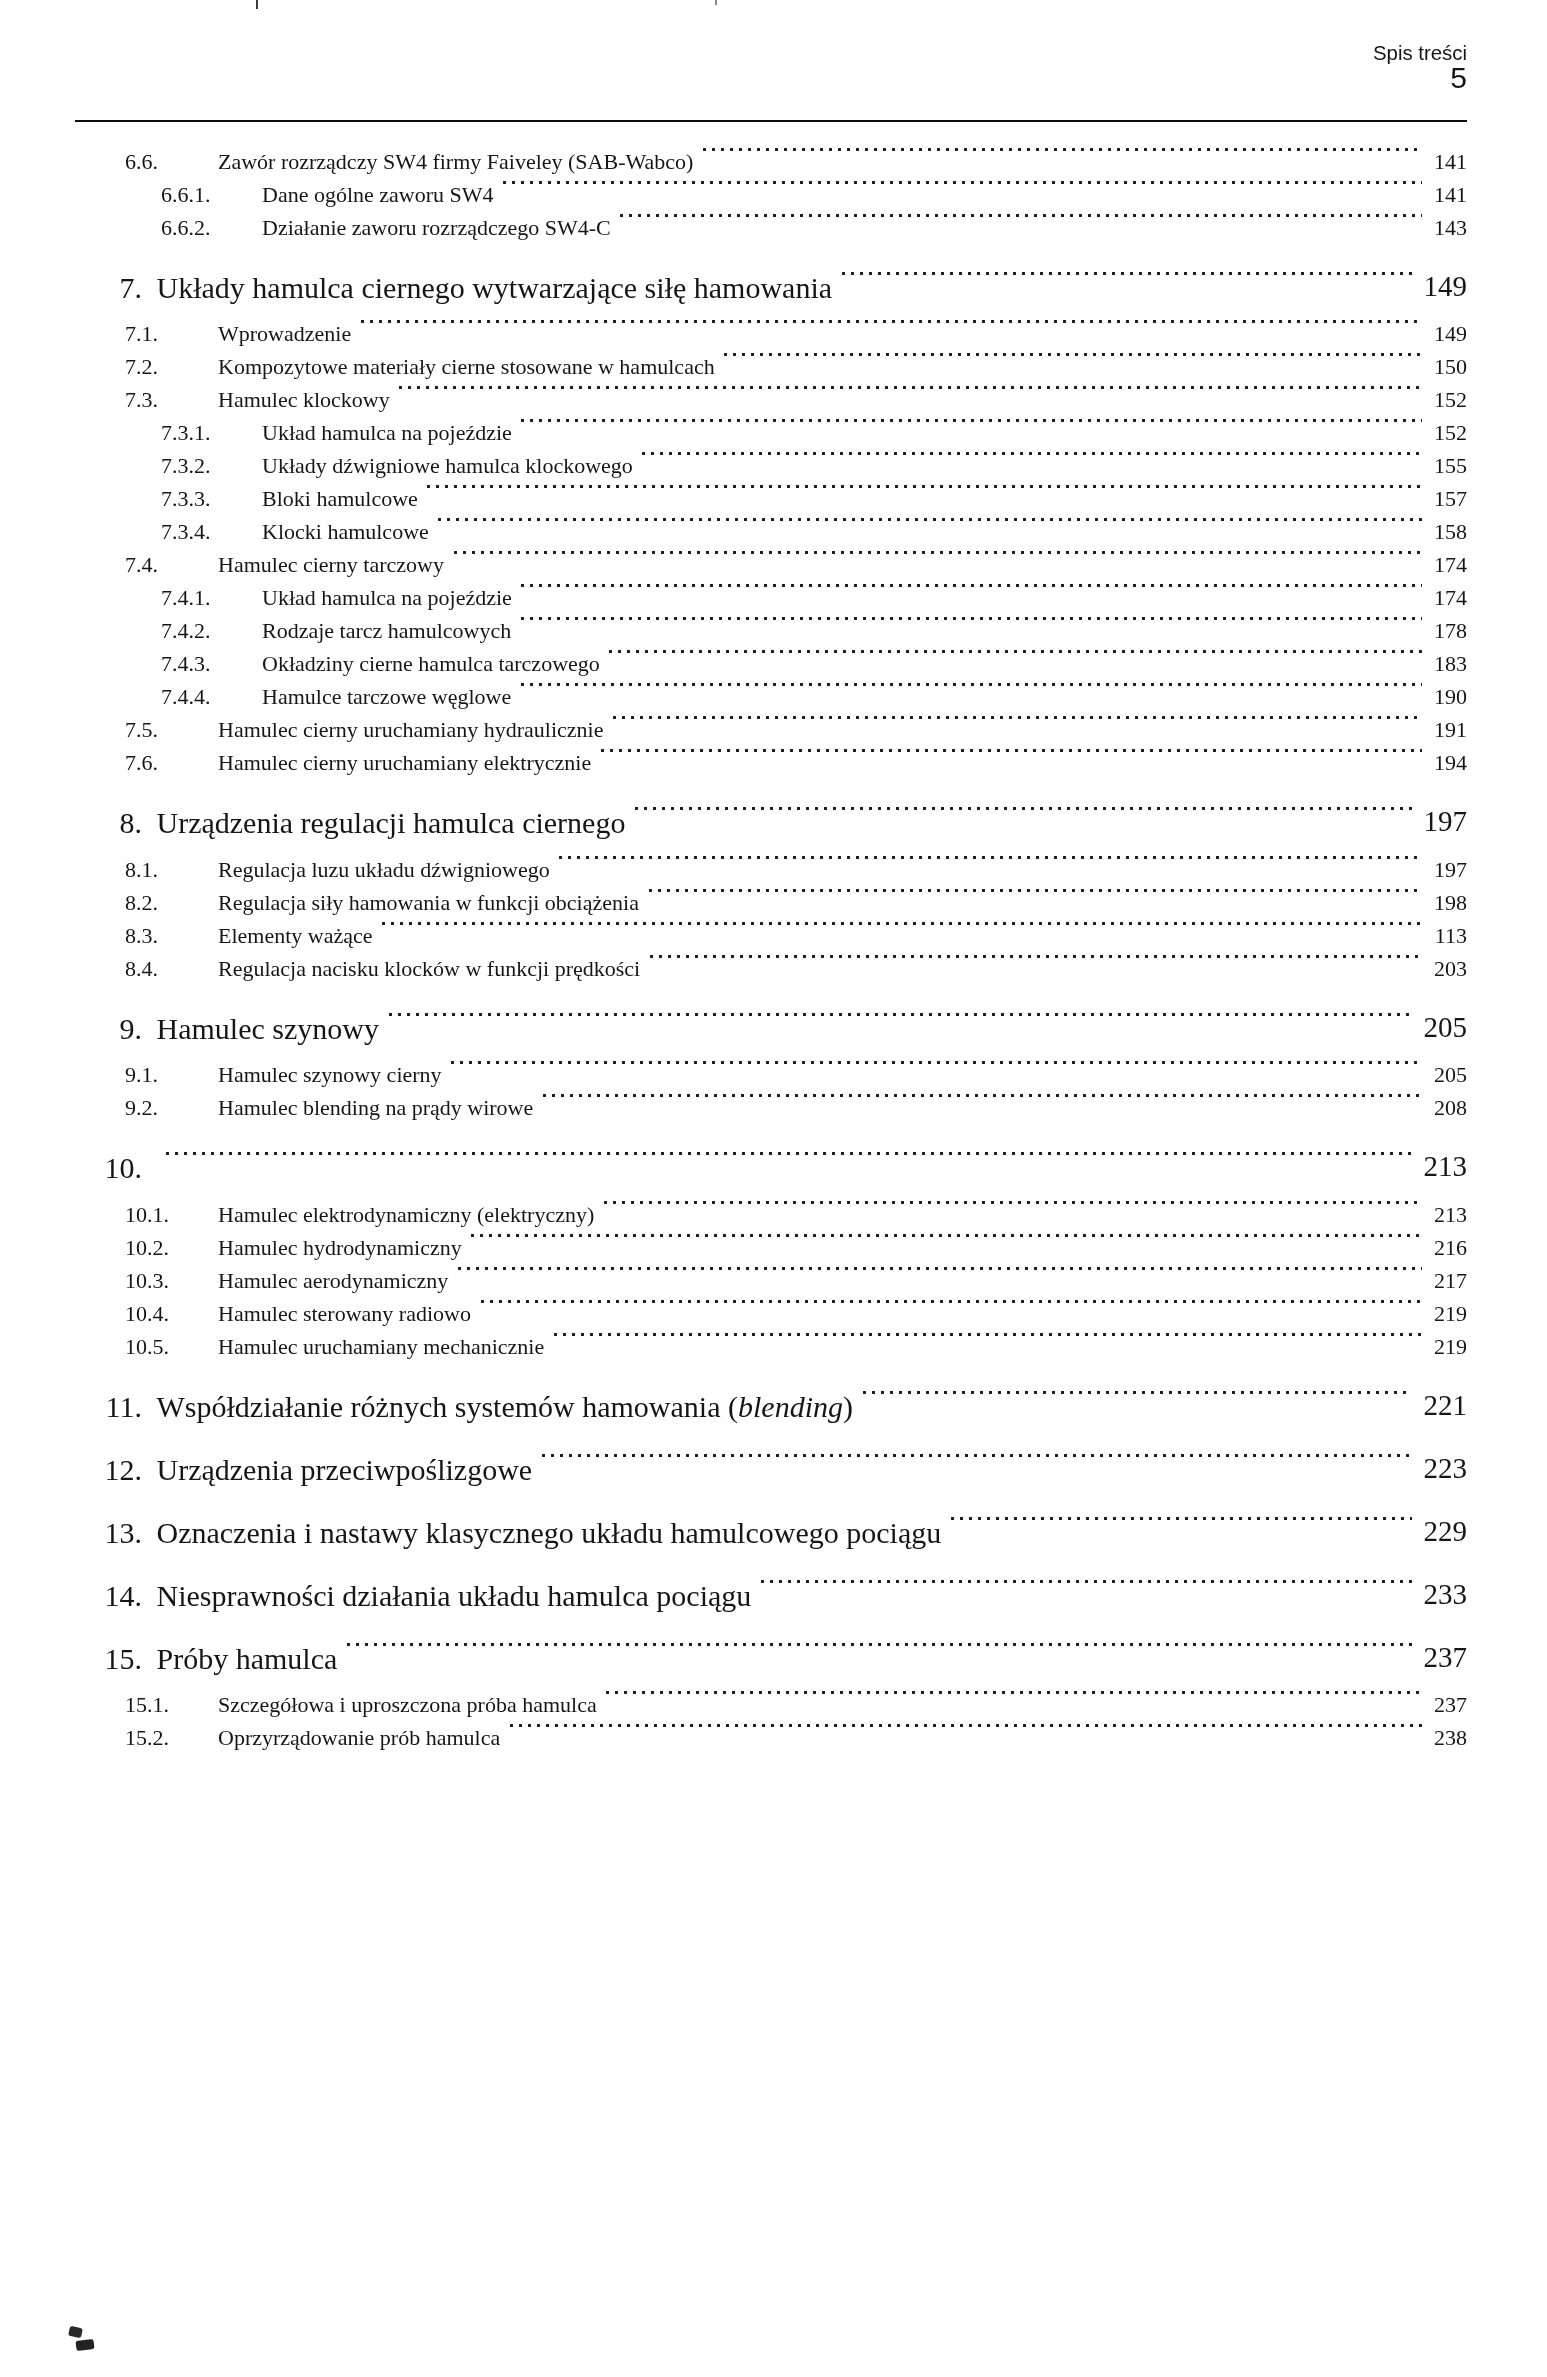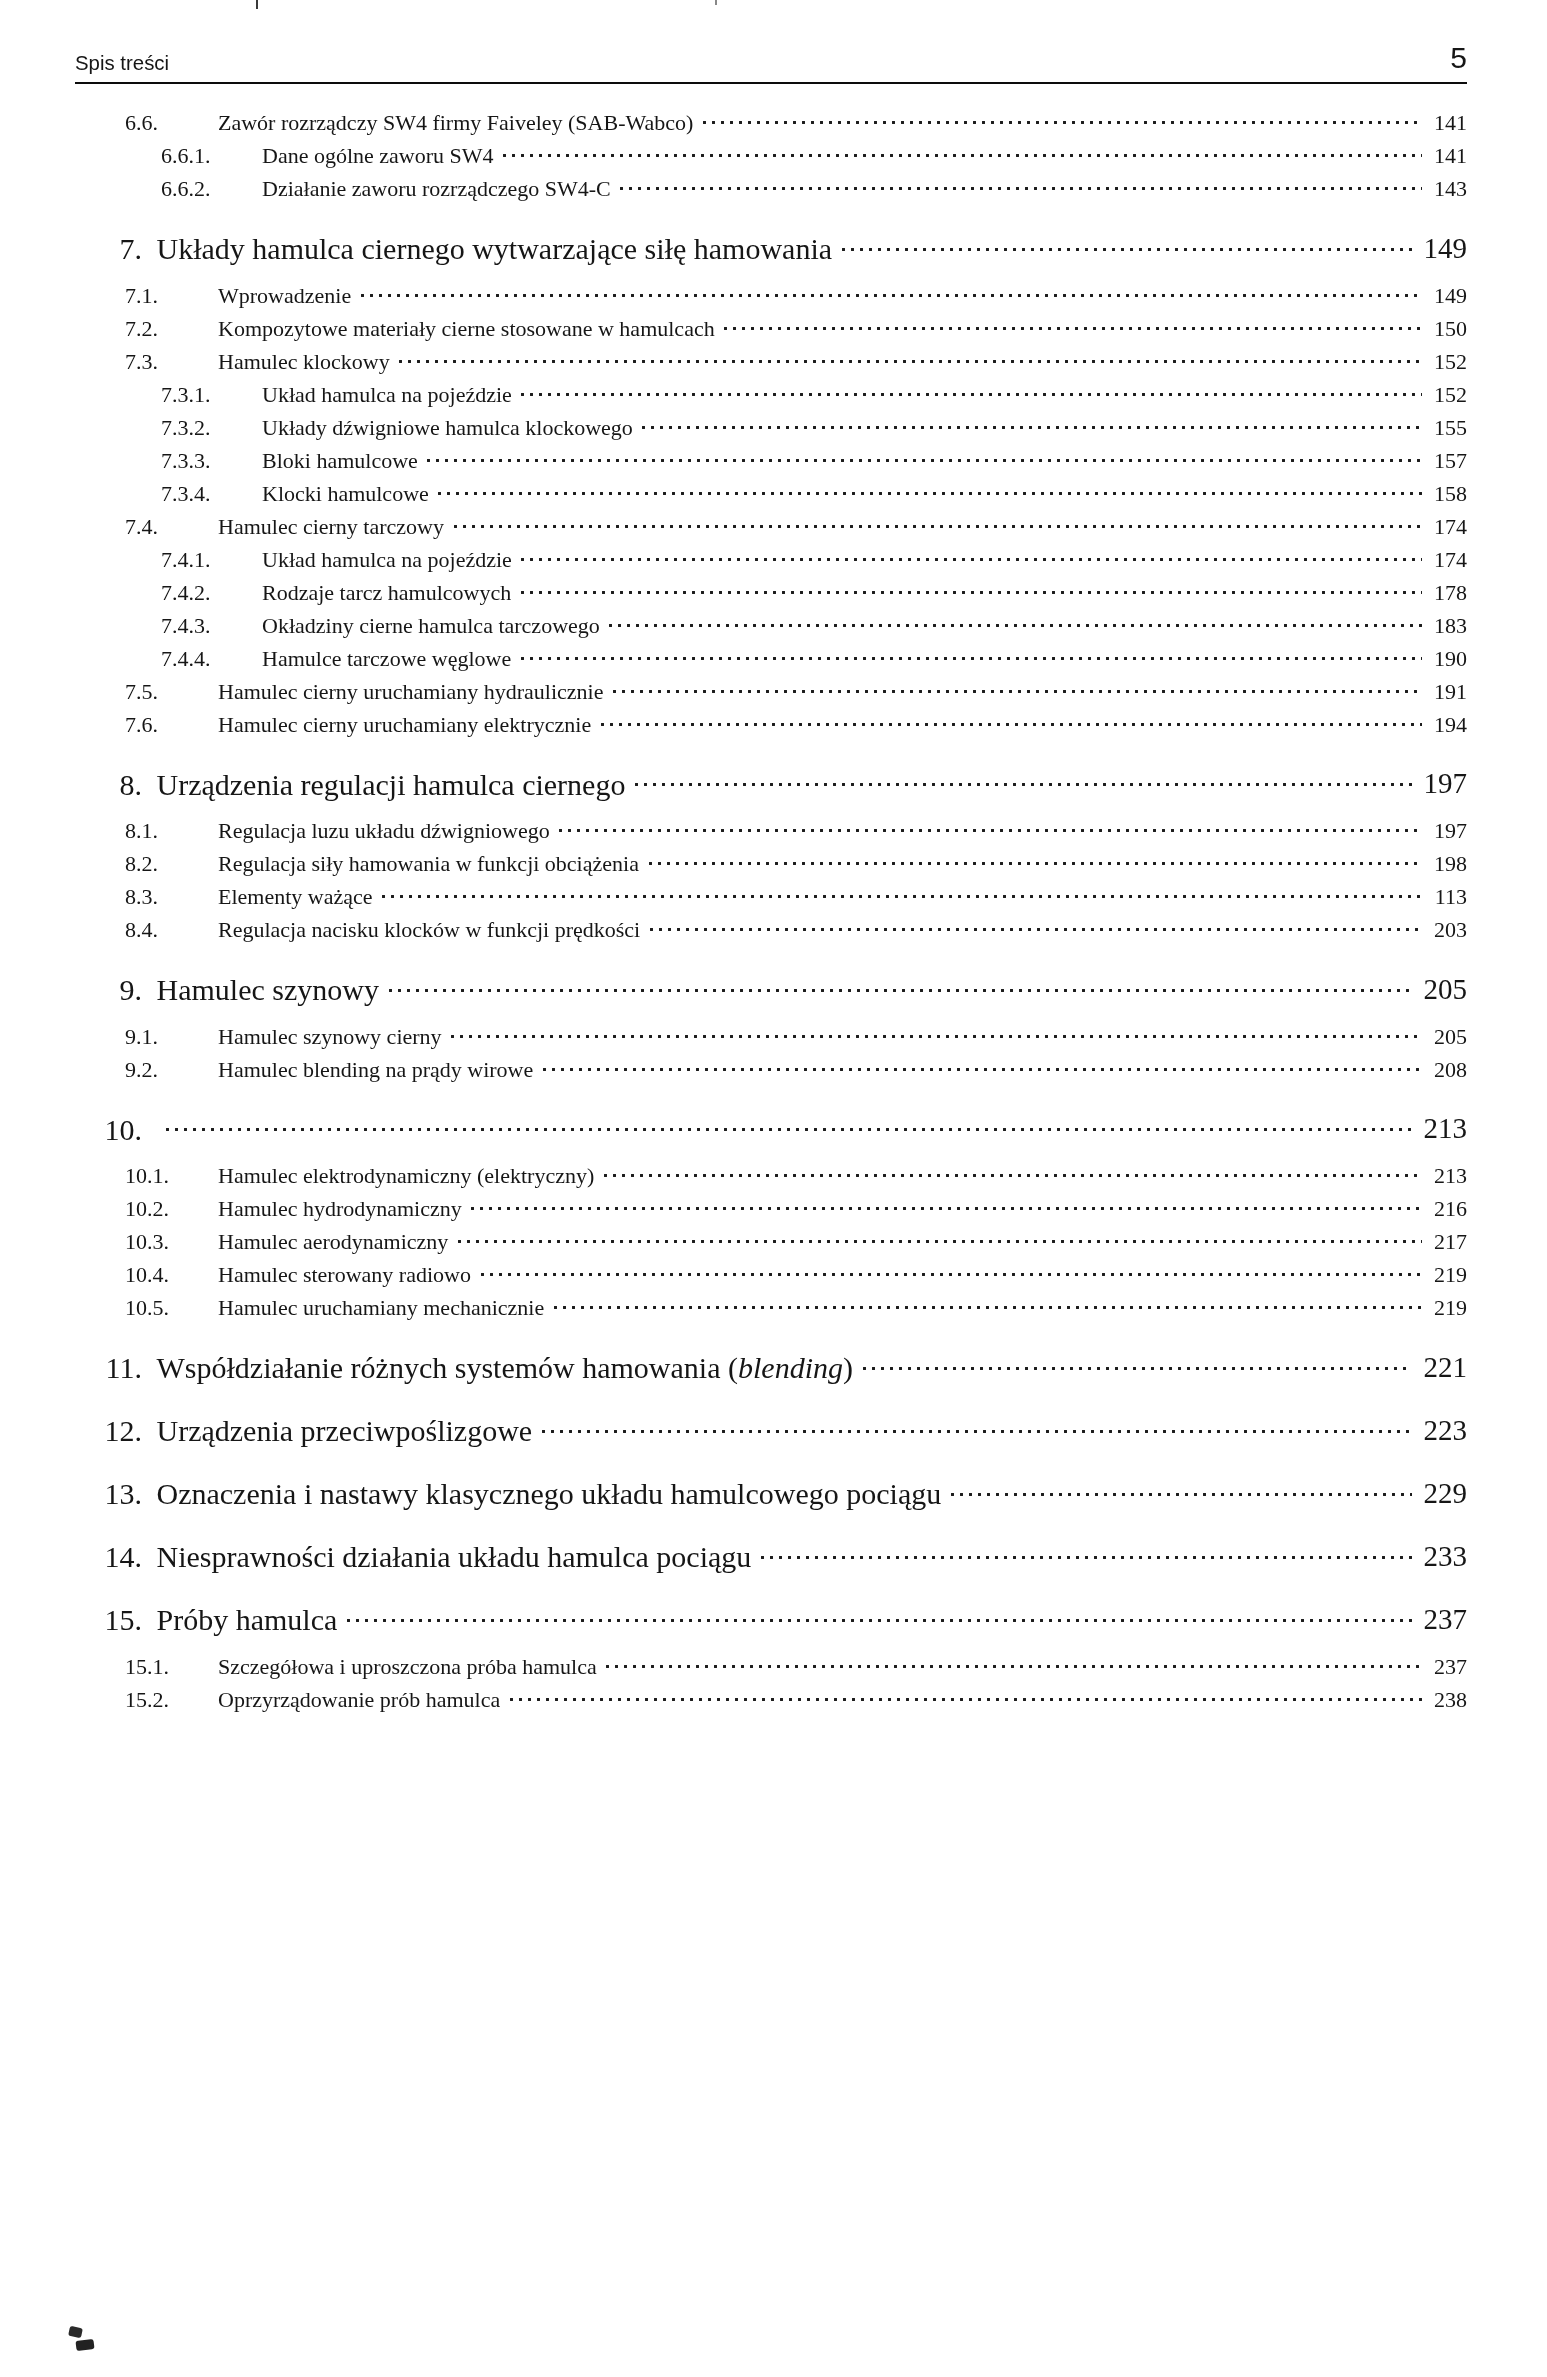--- a/index.html
+++ b/index.html
@@ -19,28 +19,29 @@
     padding: 43px 80px 0 75px;
   }
 
   
   .header {
     display: flex;
     justify-content: space-between;
     align-items: flex-end;
     font-family: "Liberation Sans", sans-serif;
     border-bottom: 2.6px solid #0c0c0c;
-    padding-bottom: 9px;
+    padding-bottom: 27px;
+    flex-direction: column;
   }
   .header-title { font-size: 20.4px; line-height: 1; }
   .header-page  { font-size: 30px; line-height: 1; }
 
   
   .toc { margin-top: 22.3px; }
-  .row { display: flex; align-items: center; }
+  .row { display: flex; align-items: flex-start; }
   .num, .title, .pg { flex: none; white-space: nowrap; }
   .dots {
     flex: 1 1 9.2px;
     min-width: 9.2px;
     height: 9.2px;
     margin: 0 12px 0 6.6px;
     background-image: radial-gradient(circle, #1c1c1c 1.4px, rgba(0,0,0,0) 1.8px);
     background-size: 9px 9px;
     background-repeat: repeat-x;
     background-position: 0 100%;

